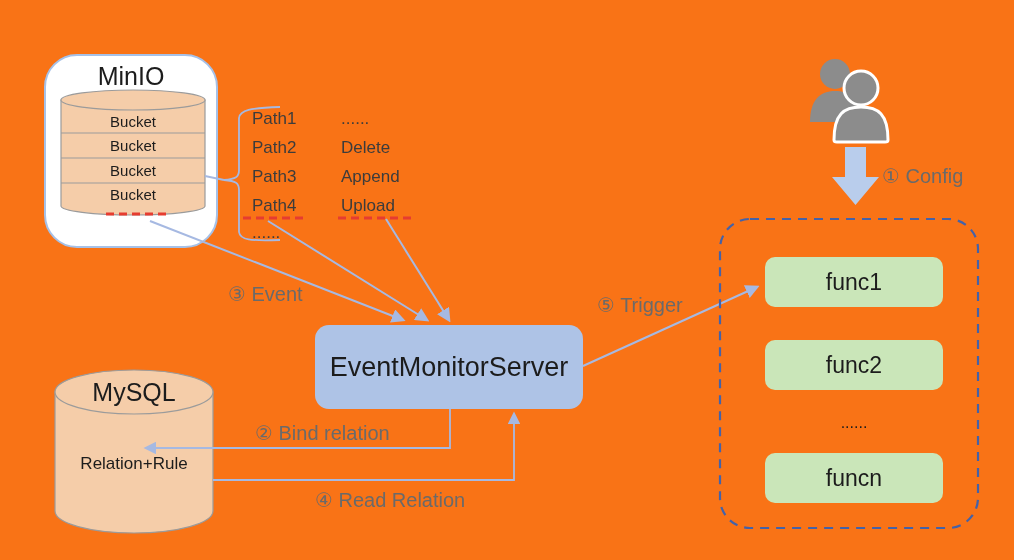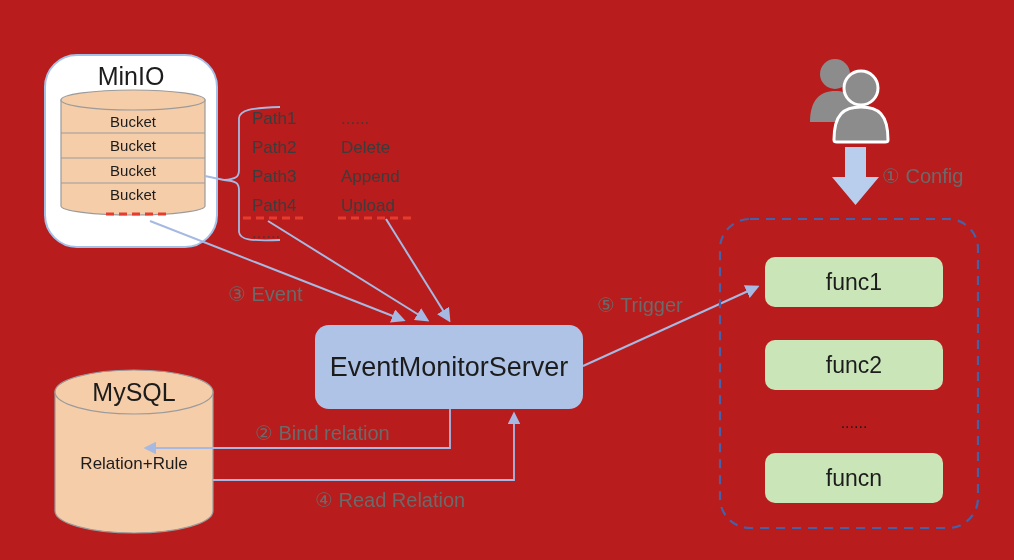--- a/index.html
+++ b/index.html
@@ -1,16 +1,16 @@
 <!DOCTYPE html>
 <html><head>
 <meta charset="utf-8">
 <style>
   html,body{margin:0;padding:0;background:#ffffff;}
-  .stage{width:1014px;height:560px;position:relative;background:#b91c1c;overflow:hidden;
+  .stage{width:1014px;height:560px;position:relative;background:#f97316;overflow:hidden;
          font-family:"Liberation Sans","DejaVu Sans",sans-serif;text-align:right;}
   svg text{font-family:"Liberation Sans","DejaVu Sans",sans-serif;}
   .conn{stroke:#a6b9e2;stroke-width:2;fill:none;}
   .conn-thin{stroke:#a6b9e2;stroke-width:1.8;fill:none;}
   .red-dash{stroke:#e63c30;stroke-width:3;fill:none;stroke-dasharray:8 5;}
   .storage{fill:#f5cda9;stroke:#9b9b9b;stroke-width:1.2;}
   .sep{stroke:#9b9b9b;stroke-width:1;}
   .white-box{fill:#ffffff;stroke:#a6c1e8;stroke-width:2;}
   .server-box{fill:#aec3e6;}
   .func-box{fill:#cae6b9;}

